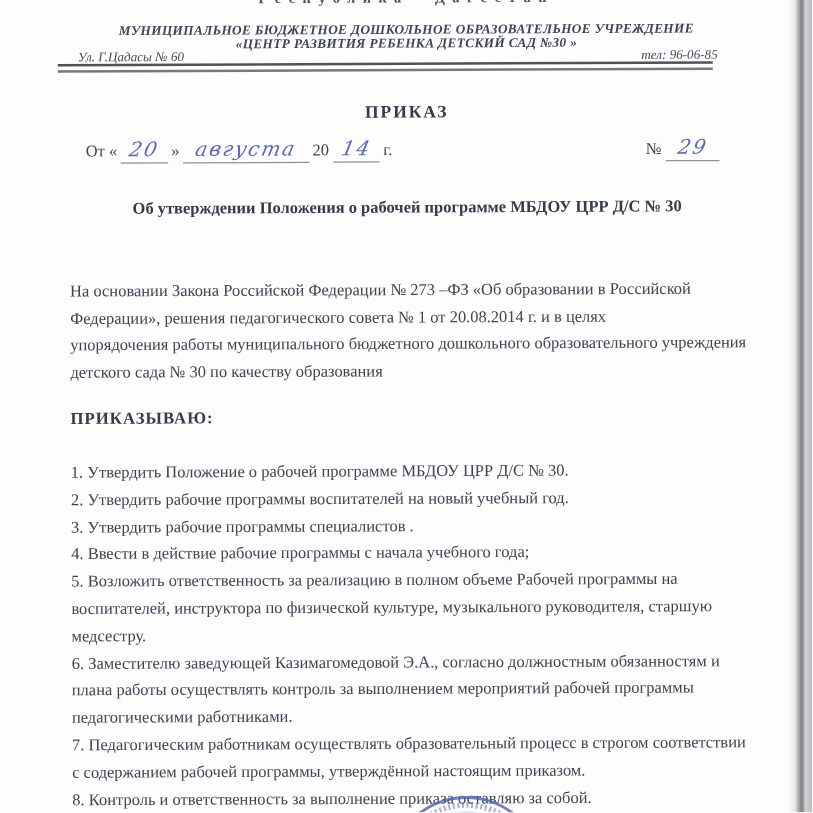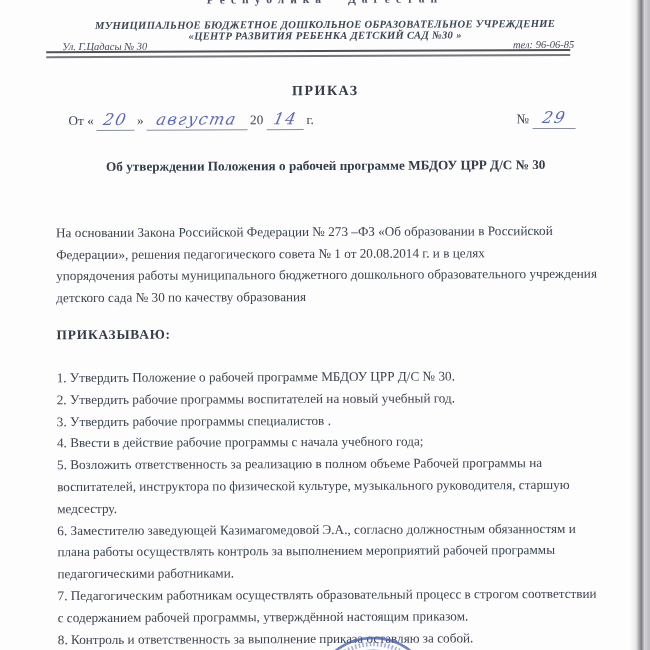--- a/index.html
+++ b/index.html
@@ -85,21 +85,21 @@
 <body>
 
 <div class="page">
   <div class="content">
 
     <div class="hdr">
       <div class="republic">Республика Дагестан</div>
       <div class="orgline org1">МУНИЦИПАЛЬНОЕ  БЮДЖЕТНОЕ ДОШКОЛЬНОЕ  ОБРАЗОВАТЕЛЬНОЕ УЧРЕЖДЕНИЕ</div>
       <div class="orgline org2">«ЦЕНТР РАЗВИТИЯ РЕБЕНКА ДЕТСКИЙ САД №30 »</div>
       <div class="addr-row">
-        <span>Ул. Г.Цадасы  № 30</span>
+        <span>Ул. Г.Цадасы  № 60</span>
         <span>тел:  96-06-85</span>
       </div>
       <div class="rule"></div>
     </div>
 
     <div class="doctype">ПРИКАЗ</div>
 
     <div class="dateline">
       <div>
         <span>От «</span><span class="uwrap"><span class="hand">20</span></span><span>»</span><span class="uwrap wide"><span class="hand">августа</span></span><span>20</span><span class="uwrap"><span class="hand">14</span></span><span>г.</span>

